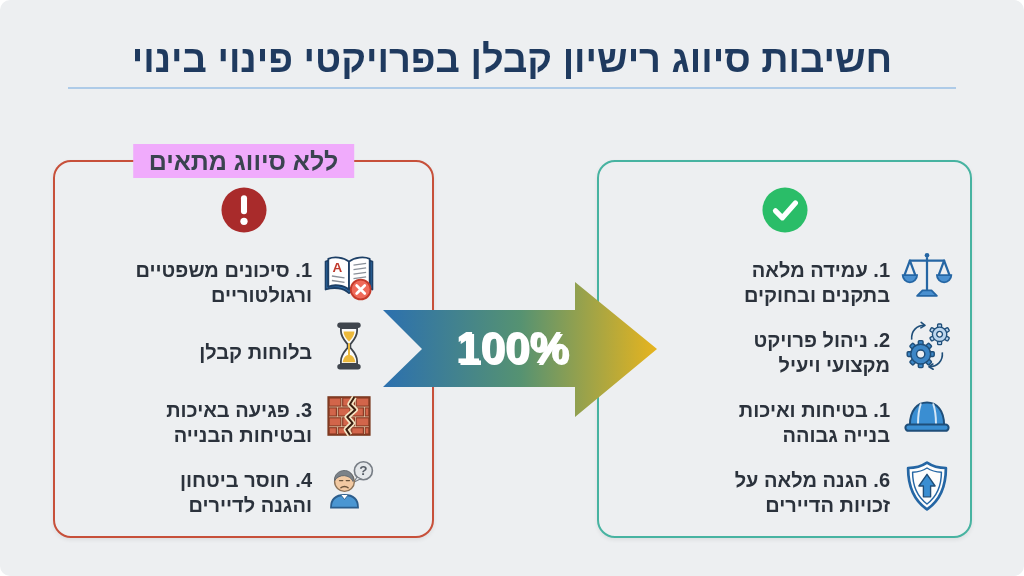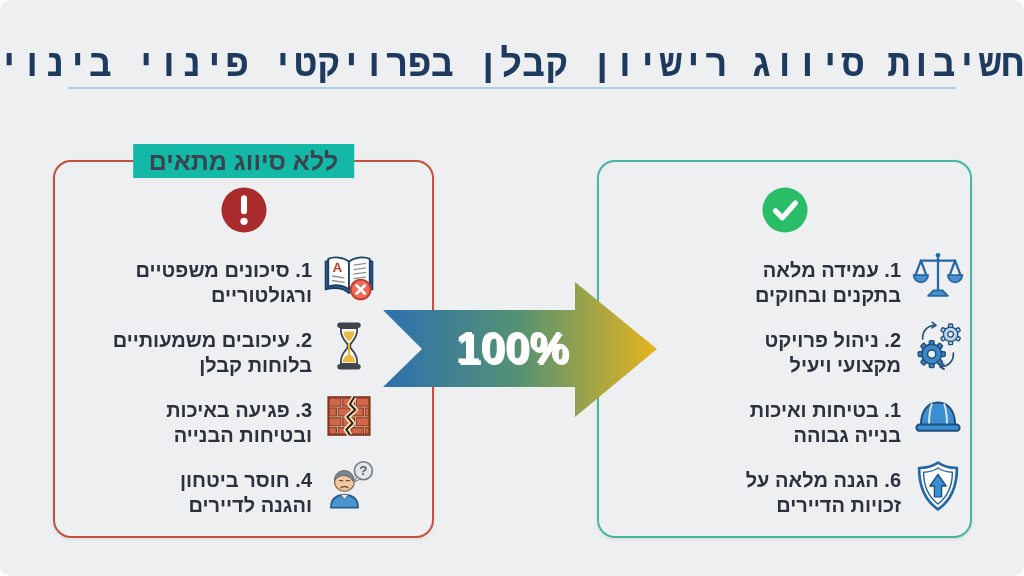--- a/index.html
+++ b/index.html
@@ -3,46 +3,46 @@
 <meta charset="utf-8">
 <style>
   html,body{margin:0;padding:0;background:#ffffff;}
   .stage{
     position:relative;width:1024px;height:576px;overflow:hidden;
     background:#edeff1;border-radius:10px;
     font-family:"Liberation Sans","DejaVu Sans",sans-serif;
   }
   
   .main-title{
-    position:absolute;top:44px;left:0;right:0;text-align:center;
-    font-size:38px;font-weight:800;color:#1f3a5f;direction:rtl;white-space:nowrap;font-family:Liberation Mono, monospace;
+    position:absolute;top:38px;left:0;right:0;text-align:center;
+    font-size:38px;font-weight:800;color:#1f3a5f;direction:rtl;white-space:nowrap;
   }
   .title-underline{
     position:absolute;top:87px;left:68px;width:888px;height:2px;background:#aecbe8;
   }
   
   .panel{
     position:absolute;top:160px;height:374px;border:2px solid;border-radius:18px;
     background:#edeff1;box-shadow:0 2px 4px rgba(0,0,0,0.07);z-index:1;
   }
   .panel-left{left:53px;width:377px;border-color:#c7503a;}
   .panel-right{left:597px;width:371px;border-color:#47b3a1;}
   .panel-title{
     position:absolute;top:-18px;left:50%;transform:translateX(-50%);
-    background:#14b8a6;padding:0 16px;font-size:25px;font-weight:700;color:#3a4350;
+    background:#f0abfc;padding:0 16px;font-size:25px;font-weight:700;color:#3a4350;
     direction:rtl;white-space:nowrap;line-height:34px;
   }
   .status-badge{display:block;width:52px;height:52px;margin:22px auto 0;}
   .items{
     position:absolute;top:85px;left:0;right:0;
     display:flex;flex-direction:column;gap:12px;direction:rtl;
   }
   .item-row{display:flex;align-items:center;gap:10px;height:58px;}
   .panel-left .item-row{padding-right:56px;}
-  .panel-right .item-row{padding-right:5px;}
+  .panel-right .item-row{padding-right:16px;}
   .item-icon{width:54px;height:54px;flex:0 0 auto;}
   .item-text{
     text-align:right;font-size:20px;font-weight:600;color:#2b323c;line-height:25px;
     direction:rtl;white-space:nowrap;margin-top:13px;
   }
   
   .big-arrow{position:absolute;left:383px;top:282px;width:274px;height:135px;z-index:5;}
   .arrow-label{
     font-size:44px;font-weight:800;fill:#ffffff;
     font-family:"Liberation Sans","DejaVu Sans",sans-serif;
@@ -94,21 +94,20 @@
       <div class="item-row">
         <svg class="item-icon" viewBox="0 0 60 60">
           <rect x="17" y="4" width="26" height="6" rx="3" fill="#3f454d"></rect>
           <rect x="17" y="50" width="26" height="6" rx="3" fill="#3f454d"></rect>
           <path d="M21 10 H39 V13 C39 20 34 25 31.5 28 V32 C34 35 39 40 39 47 V50 H21 V47 C21 40 26 35 28.5 32 V28 C26 25 21 20 21 13 Z" fill="#fbfbfb" stroke="#3f454d" stroke-width="2" stroke-linejoin="round"></path>
           <path d="M24 14 H36 C36 19 32 23 30 25 C28 23 24 19 24 14 Z" fill="#ecb93c"></path>
           <path d="M23 48 C24 42 27 40 30 40 C33 40 36 42 37 48 Z" fill="#ecb93c"></path>
           <path d="M30 27 V41" stroke="#ecb93c" stroke-width="2.2"></path>
         </svg>
         <div class="item-text">
-          <div>2. עיכובים משמעותיים</div>
           <div>בלוחות קבלן</div>
         </div>
       </div>
 
       <div class="item-row">
         <svg class="item-icon" viewBox="0 0 60 60">
           <rect x="7" y="9" width="46" height="42" fill="#f5e6c4" stroke="#7a3a20" stroke-width="2"></rect>
           <g fill="#d2654a" stroke="#8a3a24" stroke-width="1.3">
             <rect x="8" y="10" width="13" height="9"></rect>
               <rect x="23" y="10" width="13" height="9"></rect>

